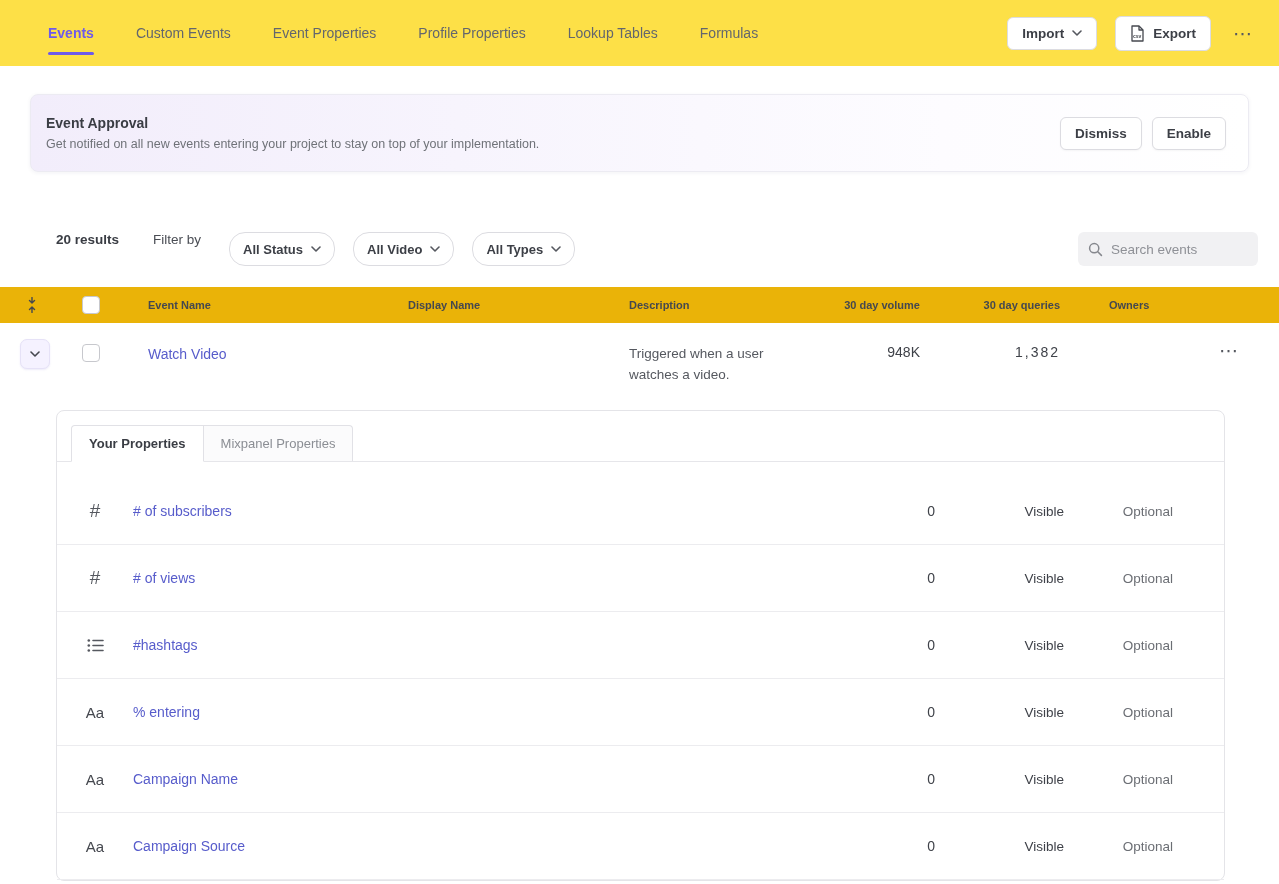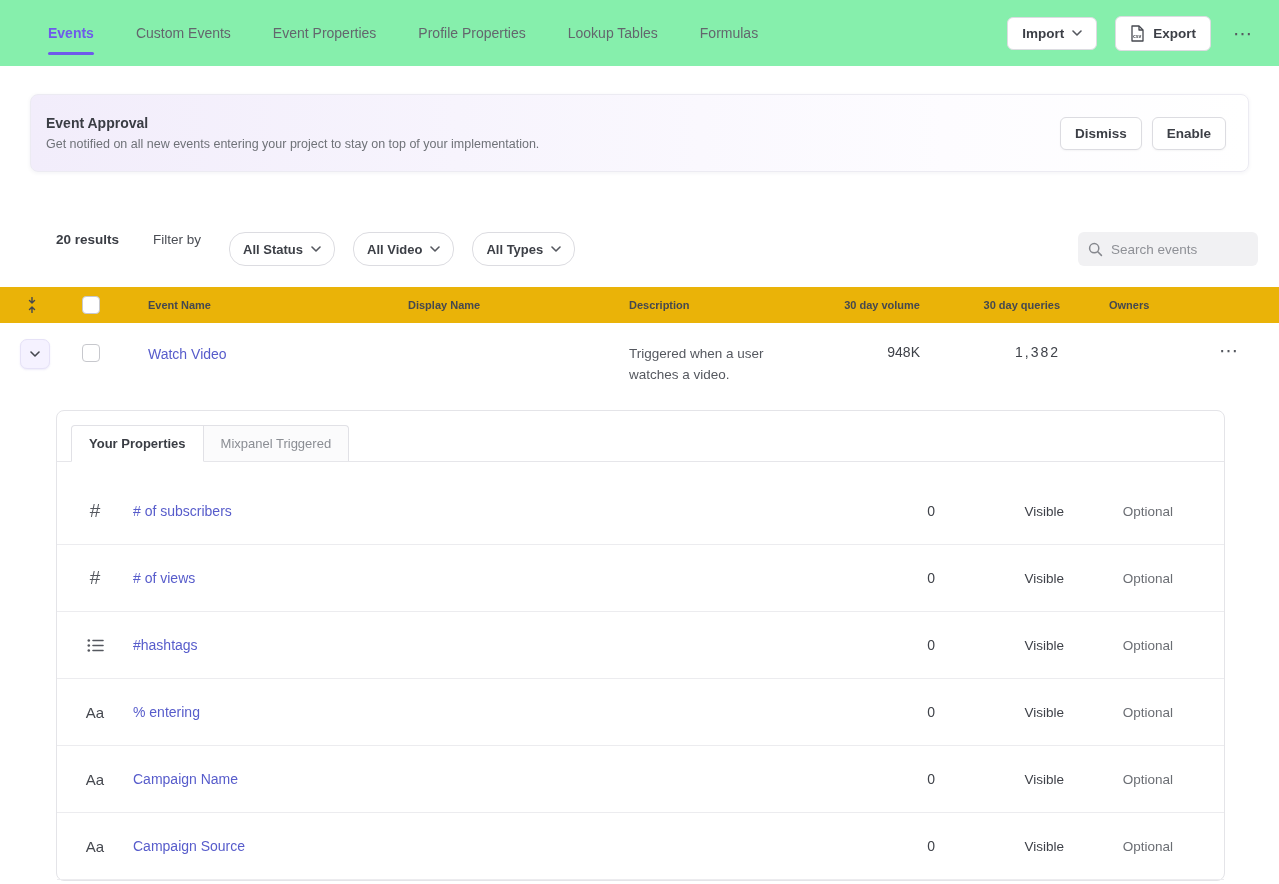--- a/index.html
+++ b/index.html
@@ -1,21 +1,21 @@
 <!DOCTYPE html>
 <html><head>
 <meta charset="utf-8">
 <style>
   * { margin:0; padding:0; box-sizing:border-box; }
   html,body { background:#fff; }
   body { font-family:"Liberation Sans", sans-serif; color:#3f3f3f; }
   .app { position:relative; width:1279px; height:884px; overflow:hidden; background:#fff; }
 
   
-  .topnav { height:66px; display:flex; align-items:stretch; padding:0 22px 0 48px; background:#86efac; }
+  .topnav { height:66px; display:flex; align-items:stretch; padding:0 22px 0 48px; background:#fde047; }
   .tabs { display:flex; gap:42px; }
   .nav-tab { position:relative; display:flex; align-items:center; font-size:14px; color:#63666d; cursor:pointer; white-space:nowrap; }
   .nav-tab.active { color:#6e5aeb; font-weight:700; }
   .nav-tab.active::after { content:""; position:absolute; left:0; right:0; bottom:11px; height:3px; border-radius:2px; background:#6e5aeb; }
   .nav-actions { margin-left:auto; display:flex; align-items:center; gap:18px; }
   .btn { display:inline-flex; align-items:center; gap:8px; background:#fff; border:1px solid #dcdce1; border-radius:6px; padding:8px 14px; font-size:13.5px; font-weight:700; color:#3c3f46; cursor:pointer; }
   .more-btn { border:none; background:none; font-size:19px; color:#55585f; letter-spacing:1px; cursor:pointer; line-height:1; padding:4px; }
   .chev { width:10px; height:6px; display:inline-block; }
 
   
@@ -186,21 +186,21 @@
     <div class="vol num-col">948K</div>
     <div class="queries num-col">1,382</div>
     <div></div>
     <div class="owners-col"></div>
     <div class="row-actions"><button class="more-btn">⋯</button></div>
   </div>
 
   <div class="panel">
     <div class="panel-tabs">
       <div class="ptab active">Your Properties</div>
-      <div class="ptab">Mixpanel Triggered</div>
+      <div class="ptab">Mixpanel Properties</div>
     </div>
     <div class="prop-rows">
 
       <div class="prop-row">
         <div class="prop-icon">
             <span class="glyph-hash">#</span>
           </div>
         <div class="prop-name"><a class="link"># of subscribers</a></div>
         <div class="prop-val">0</div>
         <div class="prop-vis">Visible</div>

